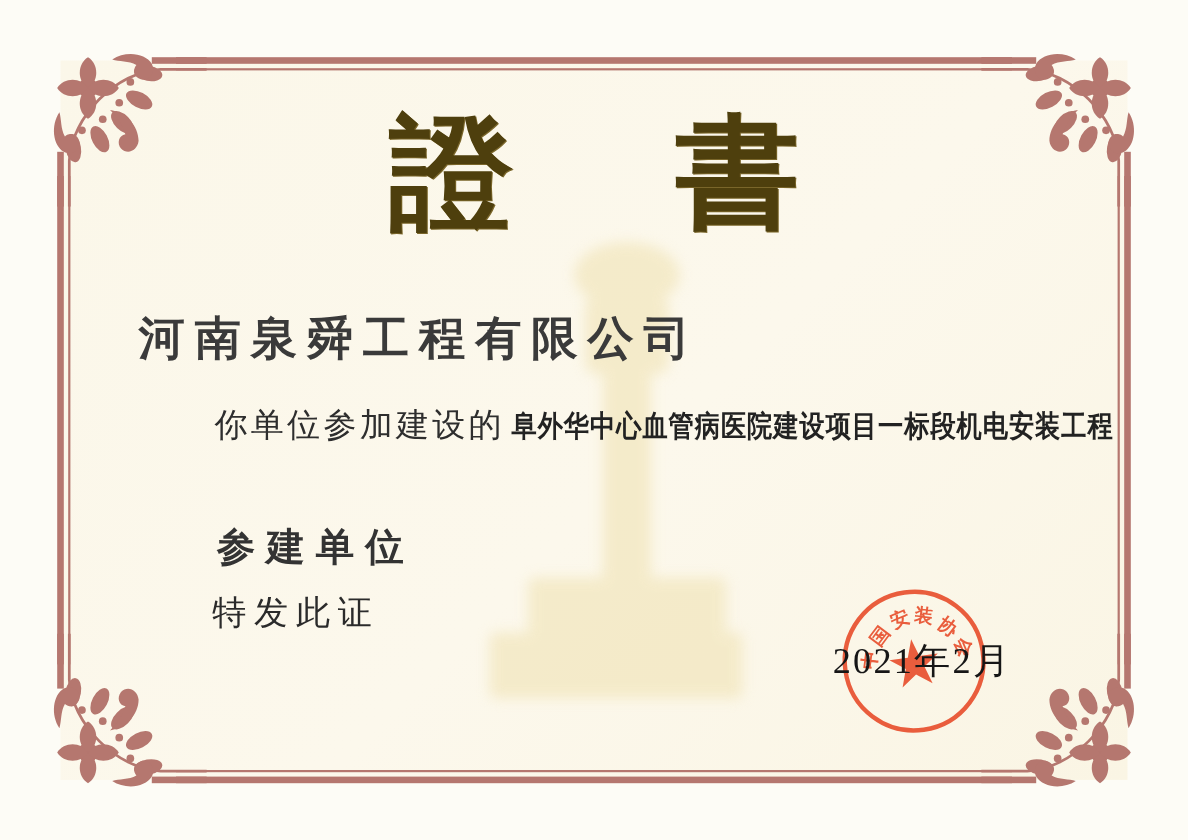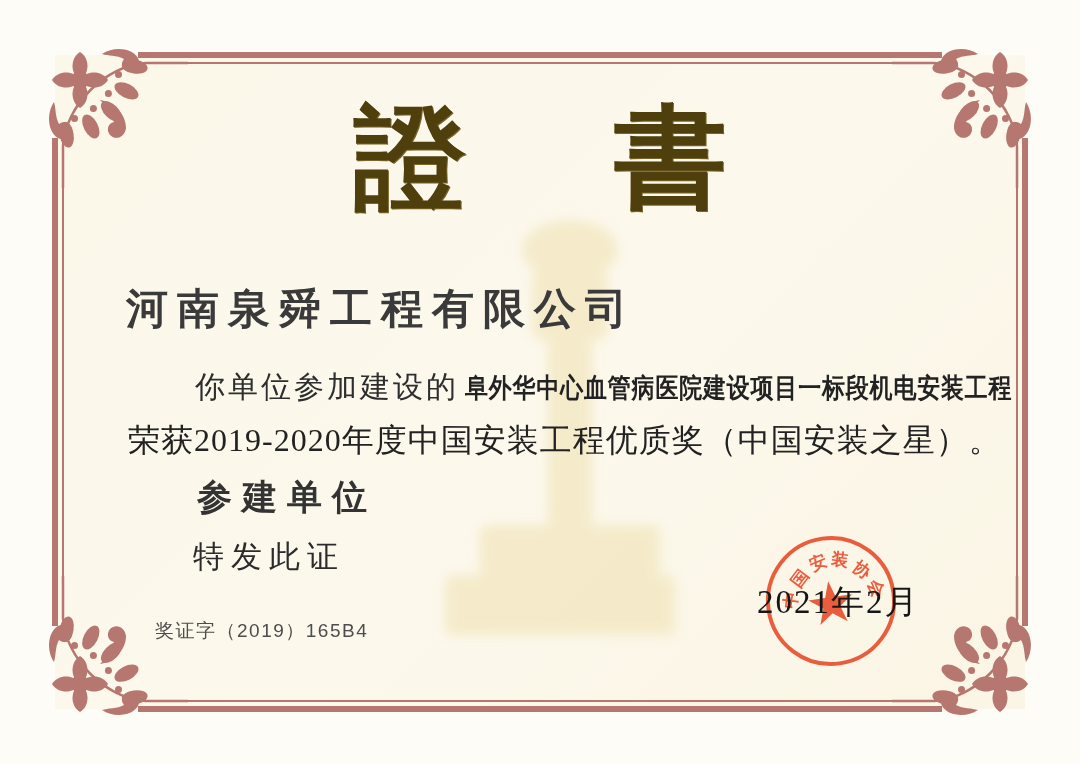--- a/index.html
+++ b/index.html
@@ -198,27 +198,25 @@
     <span>證</span>
     <span>書</span>
   </div>
 
   <div class="txt recipient">河南泉舜工程有限公司</div>
 
   <div class="txt bodyline1">
     <span>你单位参加建设的</span><span class="project">阜外华中心血管病医院建设项目一标段机电安装工程</span>
   </div>
 
-  <div class="txt bodyline2">荣获2019-2020年度中国安装工程优质奖（中国安装之星）。</div>
 
   <div class="txt issue">特发此证</div>
 
   <div class="txt role">参建单位</div>
 
-  <div class="txt certno">奖证字（2019）165B4</div>
 
   <div class="seal">
     <span class="seal-star">★</span>
     <span class="seal-char sc0">中</span>
     <span class="seal-char sc1">国</span>
     <span class="seal-char sc2">安</span>
     <span class="seal-char sc3">装</span>
     <span class="seal-char sc4">协</span>
     <span class="seal-char sc5">会</span>
   </div>

